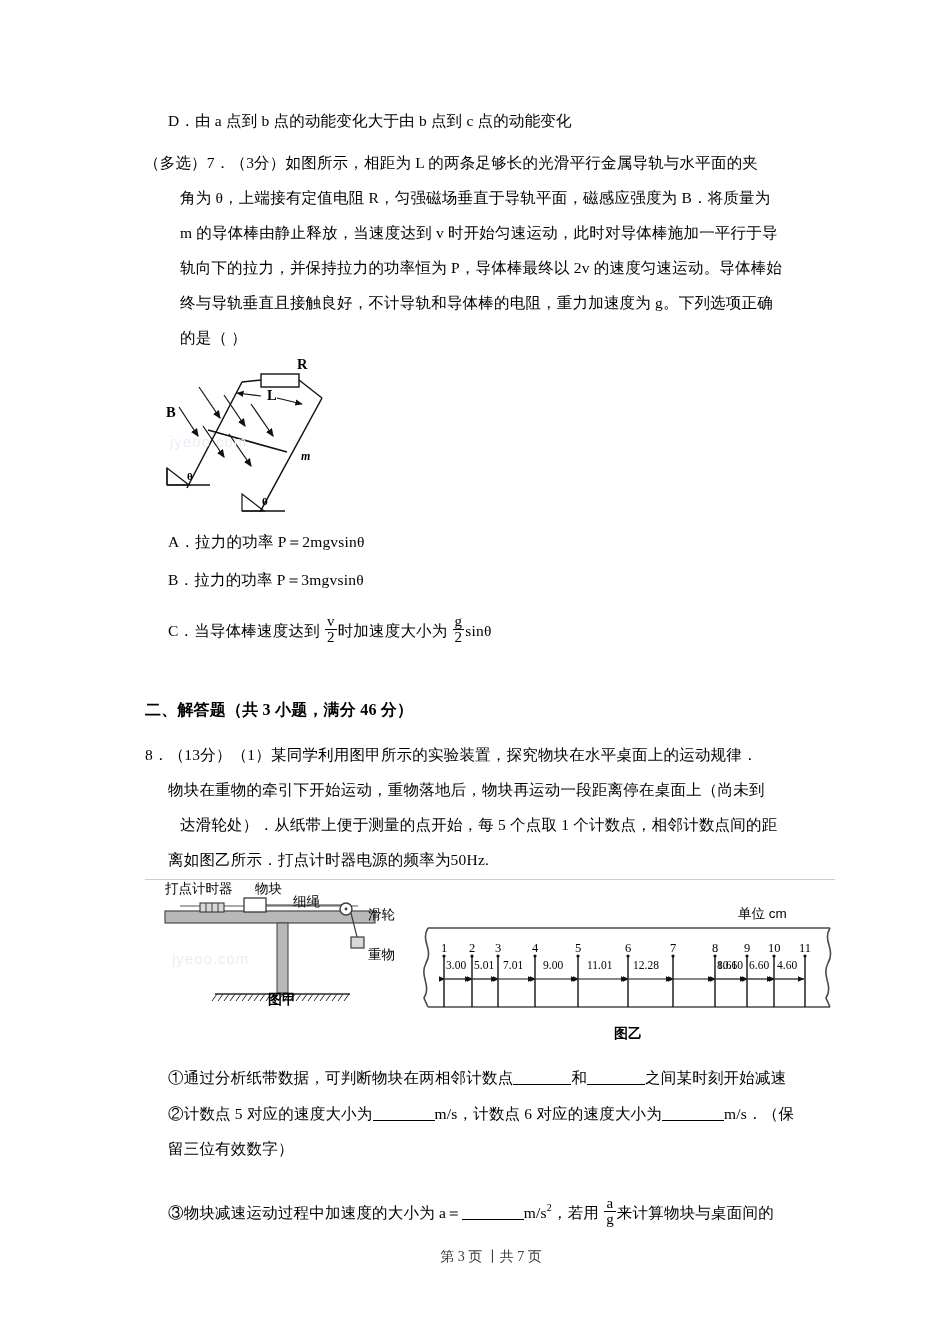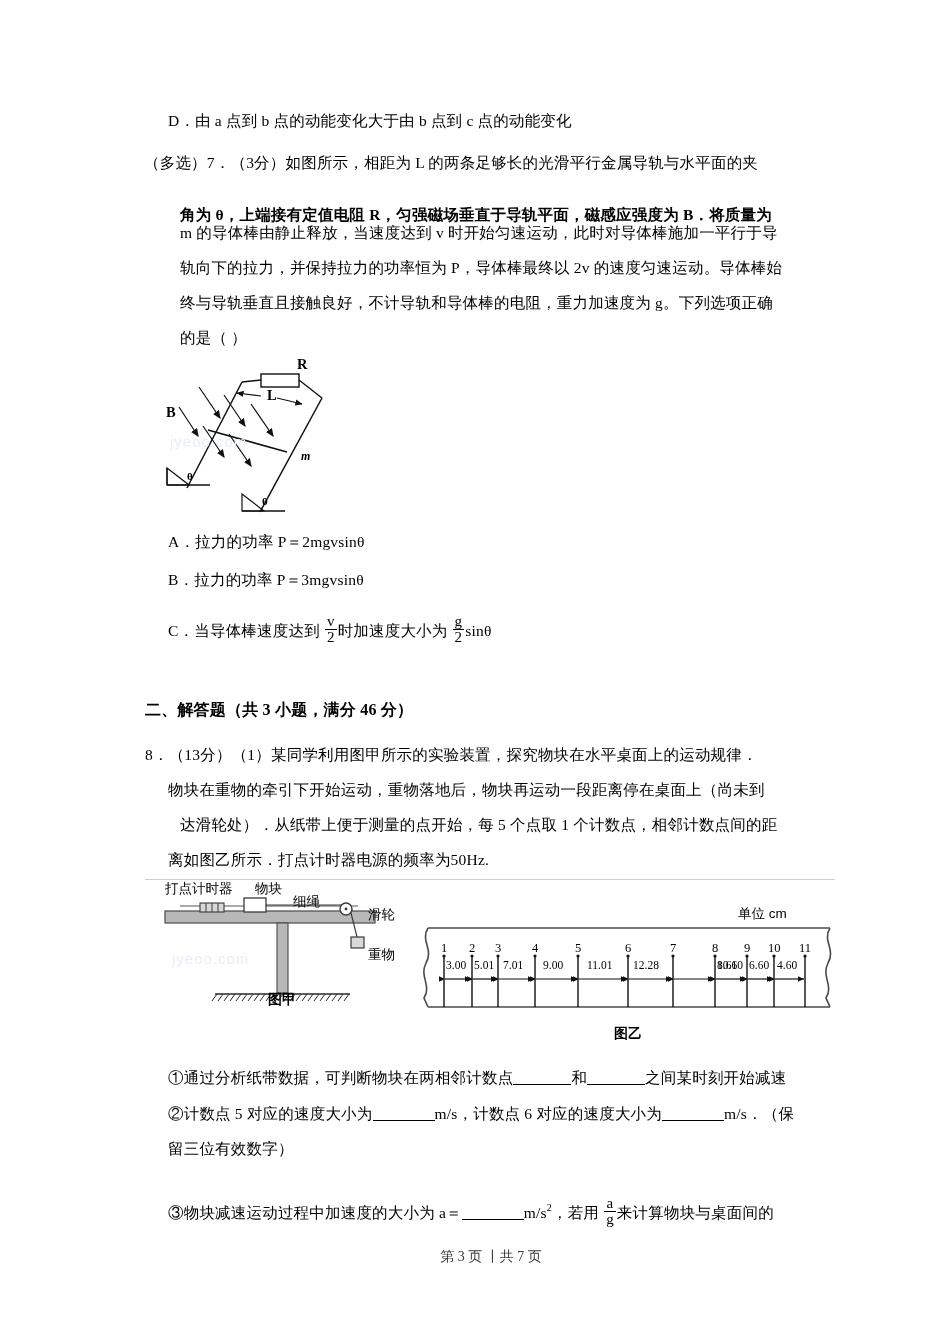--- a/index.html
+++ b/index.html
@@ -85,21 +85,21 @@
   }
 </style>
 </head>
 <body>
 
 <div class="page">
 
   <div class="line" style="left:168px; top:112px;">D．由 a 点到 b 点的动能变化大于由 b 点到 c 点的动能变化</div>
 
   <div class="line" style="left:144px; top:154px;">（多选）7．（3分）如图所示，相距为 L 的两条足够长的光滑平行金属导轨与水平面的夹</div>
-  <div class="line" style="left:180px; top:206px;font-weight:bold;">角为 θ，上端接有定值电阻 R，匀强磁场垂直于导轨平面，磁感应强度为 B．将质量为</div>
+  <div class="line" style="left:180px; top:189px;">角为 θ，上端接有定值电阻 R，匀强磁场垂直于导轨平面，磁感应强度为 B．将质量为</div>
   <div class="line" style="left:180px; top:224px;">m 的导体棒由静止释放，当速度达到 v 时开始匀速运动，此时对导体棒施加一平行于导</div>
   <div class="line" style="left:180px; top:259px;">轨向下的拉力，并保持拉力的功率恒为 P，导体棒最终以 2v 的速度匀速运动。导体棒始</div>
   <div class="line" style="left:180px; top:294px;">终与导轨垂直且接触良好，不计导轨和导体棒的电阻，重力加速度为 g。下列选项正确</div>
   <div class="line" style="left:180px; top:329px;">的是（      ）</div>
 
   <div class="fig-rails" style="left:165px; top:360px; width:330px; height:160px;">
     <svg width="330" height="160" viewBox="0 0 330 160">
       <defs>
         <marker id="ah" markerWidth="7" markerHeight="7" refX="5.5" refY="2.6" orient="auto" markerUnits="strokeWidth">
           <path d="M0,0 L6,2.6 L0,5.2 z" fill="#111"></path>

